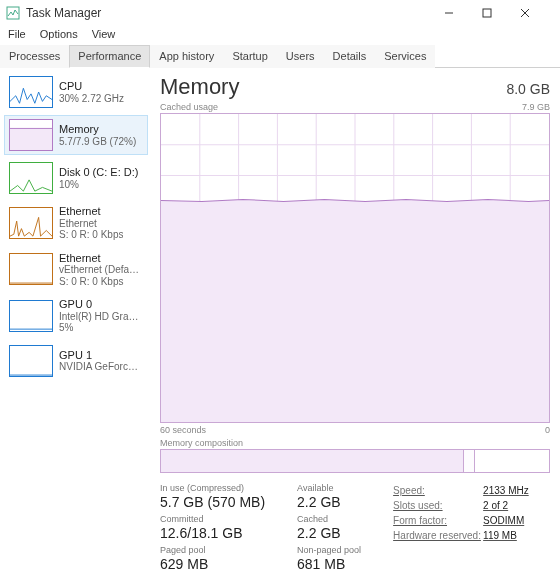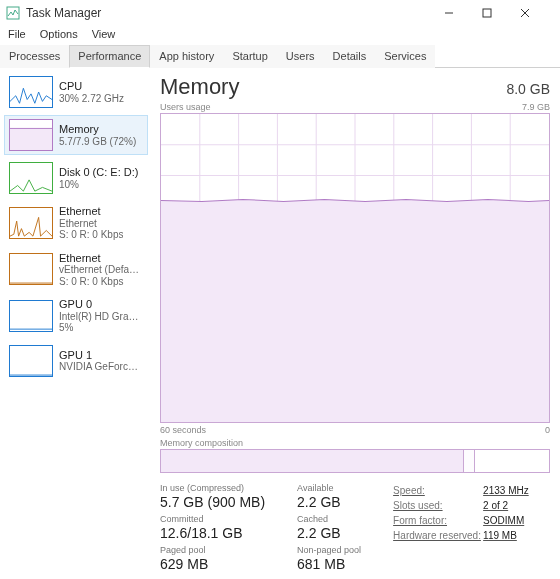--- a/index.html
+++ b/index.html
@@ -178,21 +178,21 @@
       </div>
     </div>
   </div>
 
   <div class="main">
     <div class="main-head">
       <h1>Memory</h1>
       <span class="cap">8.0 GB</span>
     </div>
     <div class="sublabels">
-      <span>Users usage</span>
+      <span>Cached usage</span>
       <span>7.9 GB</span>
     </div>
     <div class="chart">
       <svg viewBox="0 0 380 310" preserveAspectRatio="none" width="100%" height="100%">
         <g class="grid">
           <line x1="0" y1="31" x2="380" y2="31"></line>
             <line x1="0" y1="62" x2="380" y2="62"></line>
             <line x1="0" y1="93" x2="380" y2="93"></line>
             <line x1="0" y1="124" x2="380" y2="124"></line>
             <line x1="0" y1="155" x2="380" y2="155"></line>
@@ -221,21 +221,21 @@
     <div class="complabel">Memory composition</div>
     <div class="compbar">
       <div class="seg1" style="width:78%"></div>
       <div class="seg2" style="width:3%"></div>
       <div class="seg3" style="width:19%"></div>
     </div>
 
     <div class="stats">
       <div class="statcol">
         <div class="lab">In use (Compressed)</div>
-        <div class="val">5.7 GB (900 MB)</div>
+        <div class="val">5.7 GB (570 MB)</div>
         <div class="lab">Committed</div>
         <div class="val">12.6/18.1 GB</div>
         <div class="lab">Paged pool</div>
         <div class="val">629 MB</div>
       </div>
       <div class="statcol">
         <div class="lab">Available</div>
         <div class="val">2.2 GB</div>
         <div class="lab">Cached</div>
         <div class="val">2.2 GB</div>

